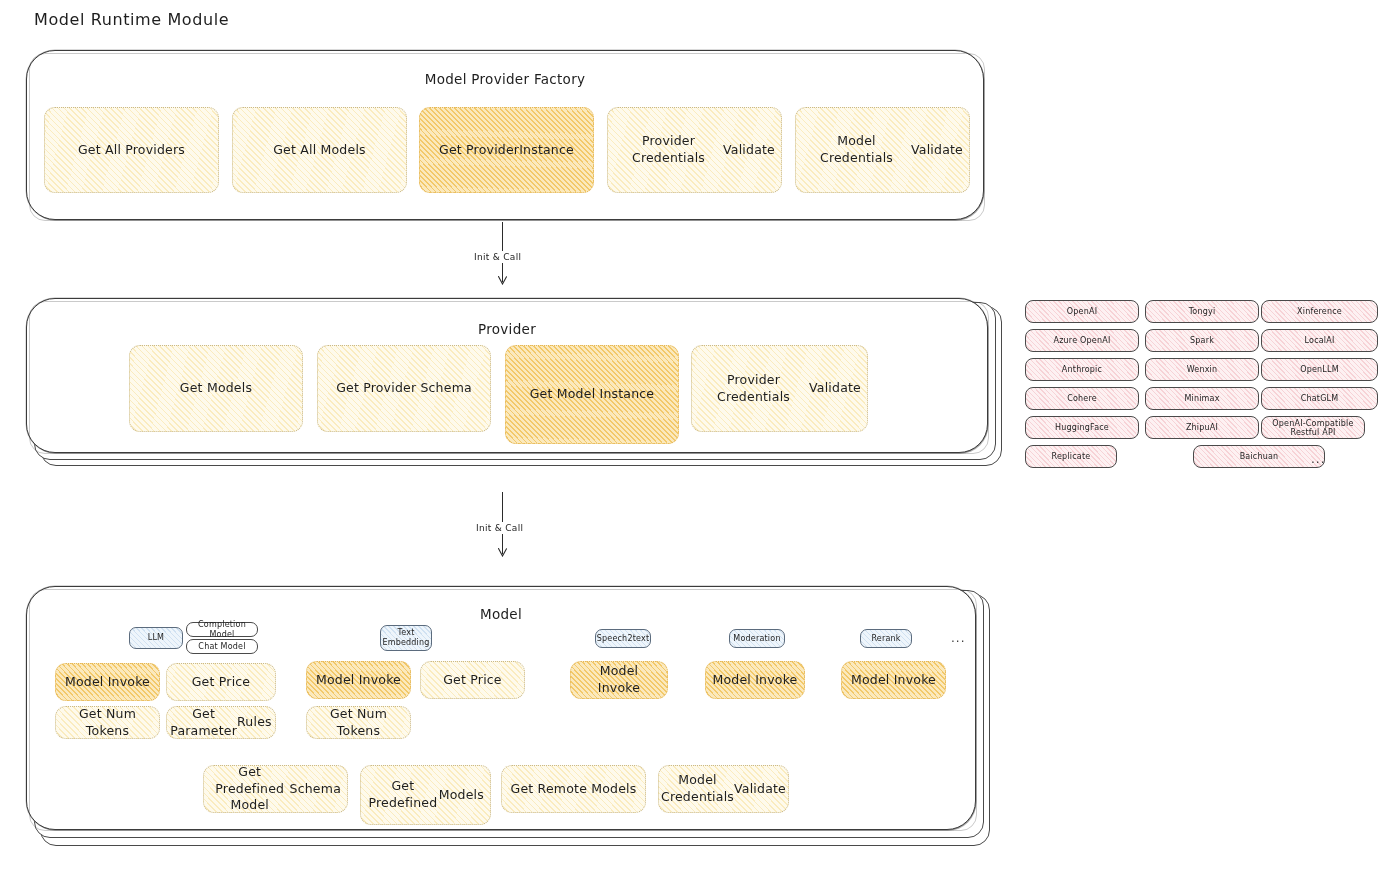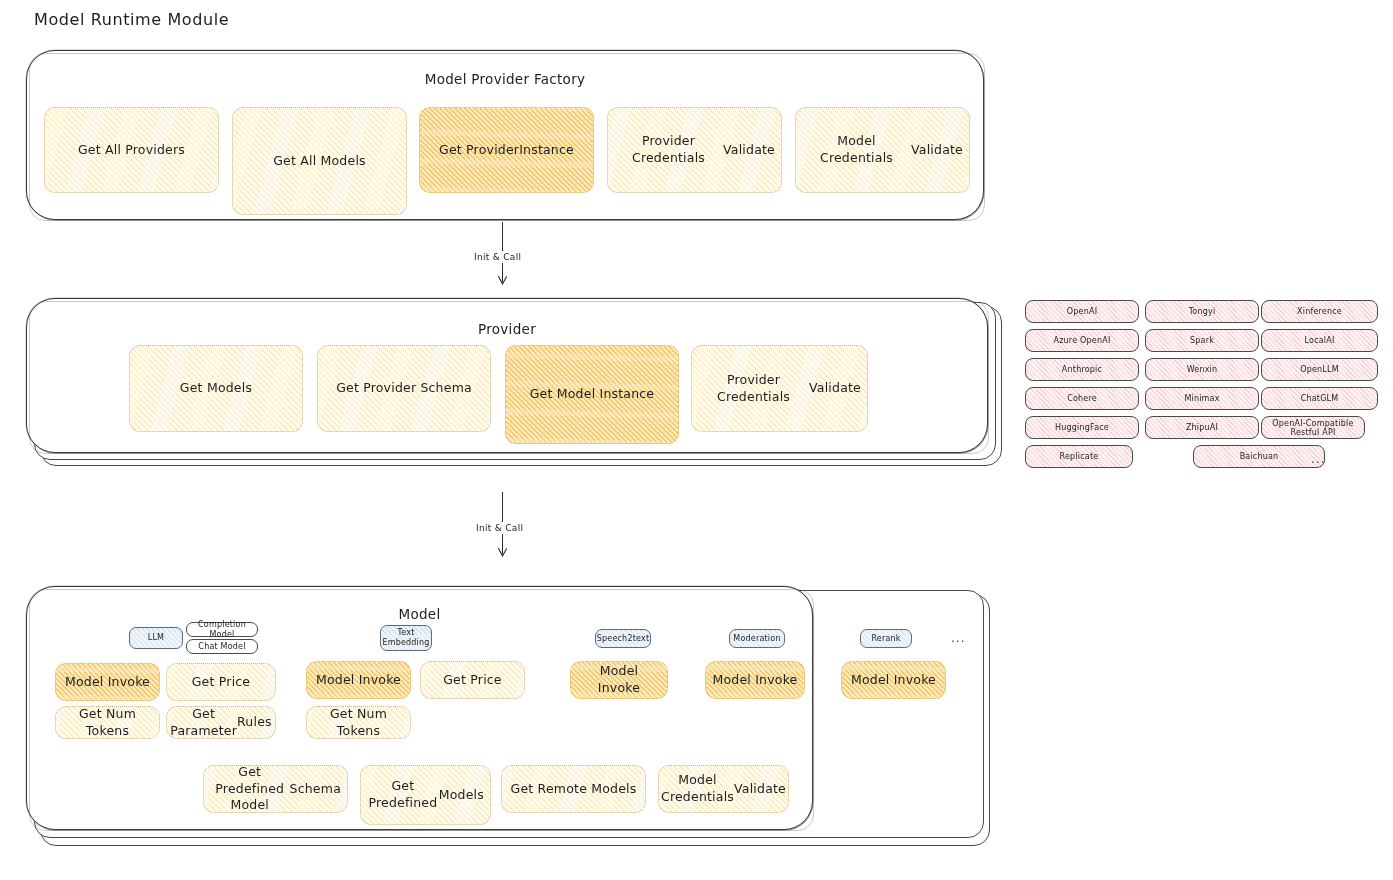--- a/index.html
+++ b/index.html
@@ -166,21 +166,21 @@
 
   <div class="page-title hand">Model Runtime Module</div>
 
   <div class="panel" style="left:26px; top:50px; width:958px; height:170px;">
     <div class="panel-title" style="top:20px;">Model Provider Factory</div>
   </div>
   <div id="factory-items">
       <div class="box fill-soft" style="left: 44px; top: 107px; width: 175px; height: 86px; z-index: 3;">
         <span>Get All Providers</span>
       </div>
-      <div class="box fill-soft" style="left: 232px; top: 107px; width: 175px; height: 108px; z-index: 3;">
+      <div class="box fill-soft" style="left: 232px; top: 107px; width: 175px; height: 86px; z-index: 3;">
         <span>Get All Models</span>
       </div>
       <div class="box fill-strong" style="left: 419px; top: 107px; width: 175px; height: 86px; z-index: 3;">
         <span>Get Provider</span>
         <br>
         <span>Instance</span>
       </div>
       <div class="box fill-soft" style="left: 607px; top: 107px; width: 175px; height: 86px; z-index: 3;">
         <span>Provider Credentials</span>
         <br>
@@ -222,21 +222,21 @@
         <span>Validate</span>
       </div>
     </div>
 
   <div id="provider-chips">
       <div class="chip" style="left: 1025px; top: 300px; width: 114px; height: 23px;">OpenAI</div>
       <div class="chip" style="left: 1025px; top: 329px; width: 114px; height: 23px;">Azure OpenAI</div>
       <div class="chip" style="left: 1025px; top: 358px; width: 114px; height: 23px;">Anthropic</div>
       <div class="chip" style="left: 1025px; top: 387px; width: 114px; height: 23px;">Cohere</div>
       <div class="chip" style="left: 1025px; top: 416px; width: 114px; height: 23px;">HuggingFace</div>
-      <div class="chip" style="left: 1025px; top: 445px; width: 108px; height: 23px;">Replicate</div>
+      <div class="chip" style="left: 1025px; top: 445px; width: 92px; height: 23px;">Replicate</div>
       <div class="chip" style="left: 1145px; top: 300px; width: 114px; height: 23px;">Tongyi</div>
       <div class="chip" style="left: 1145px; top: 329px; width: 114px; height: 23px;">Spark</div>
       <div class="chip" style="left: 1145px; top: 358px; width: 114px; height: 23px;">Wenxin</div>
       <div class="chip" style="left: 1145px; top: 387px; width: 114px; height: 23px;">Minimax</div>
       <div class="chip" style="left: 1145px; top: 416px; width: 114px; height: 23px;">ZhipuAI</div>
       <div class="chip" style="left: 1193px; top: 445px; width: 132px; height: 23px;">Baichuan</div>
       <div class="chip" style="left: 1261px; top: 300px; width: 117px; height: 23px;">Xinference</div>
       <div class="chip" style="left: 1261px; top: 329px; width: 117px; height: 23px;">LocalAI</div>
       <div class="chip" style="left: 1261px; top: 358px; width: 117px; height: 23px;">OpenLLM</div>
       <div class="chip" style="left: 1261px; top: 387px; width: 117px; height: 23px;">ChatGLM</div>
@@ -247,21 +247,21 @@
   <div class="arrow-line" style="left:502px; top:492px; height:62px;"></div>
   <div class="arrow-label hand" style="left:472px; top:522px;">Init &amp; Call</div>
   <div class="arrow-head" style="left:498px; top:548px;">
     <svg width="9" height="9" viewBox="0 0 9 9">
         <path d="M0.5 0.5 L4.5 8 L8.5 0.8" fill="none" stroke="#2b2b2b" stroke-width="1.1" stroke-linecap="round"></path>
       </svg>
   </div>
 
   <div class="deck-layer" style="left:40px; top:594px; width:950px; height:252px;"></div>
   <div class="deck-layer" style="left:34px; top:590px; width:950px; height:248px;"></div>
-  <div class="panel" style="left:26px; top:586px; width:787px; height:244px; z-index:2;padding-left:42px;">
+  <div class="panel" style="left:26px; top:586px; width:950px; height:244px; z-index:2;padding-left:42px;">
     <div class="panel-title" style="top:19px;">Model</div>
   </div>
   <div id="model-content">
       <div class="badge" style="left: 129px; top: 627px; width: 54px; height: 22px; z-index: 4;">LLM</div>
       <div class="badge plain" style="left: 186px; top: 622px; width: 72px; height: 15px; z-index: 4;">Completion Model</div>
       <div class="badge plain" style="left: 186px; top: 639px; width: 72px; height: 15px; z-index: 4;">Chat Model</div>
       <div class="box fill-strong" style="left: 55px; top: 663px; width: 105px; height: 38px; z-index: 3;">
         <span>Model Invoke</span>
       </div>
       <div class="box fill-soft" style="left: 166px; top: 663px; width: 110px; height: 38px; z-index: 3;">

